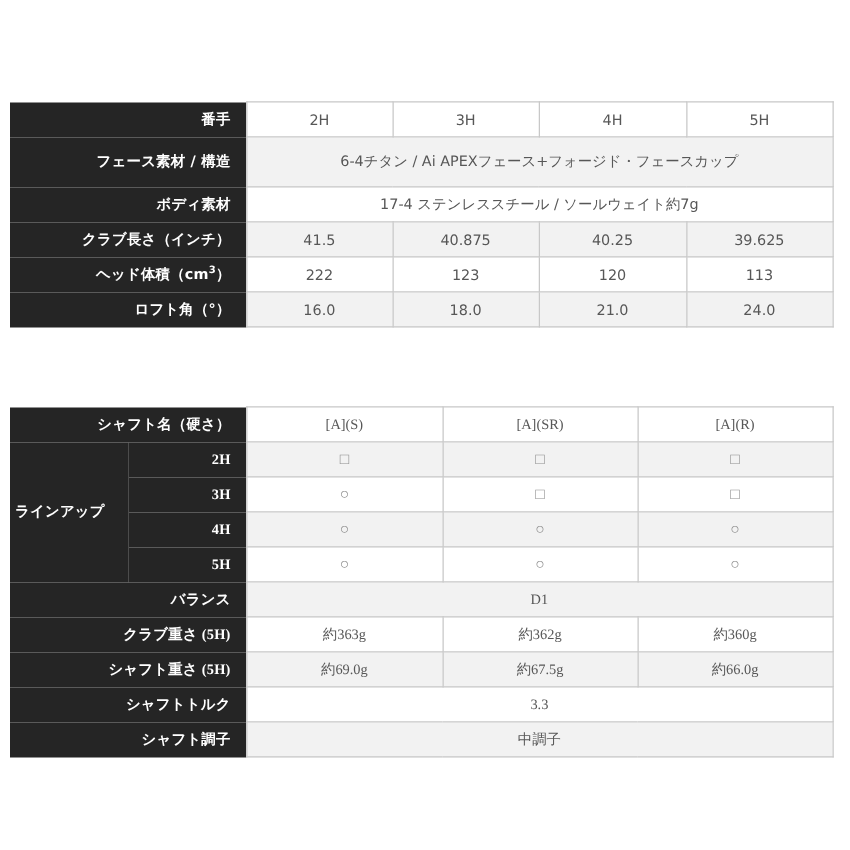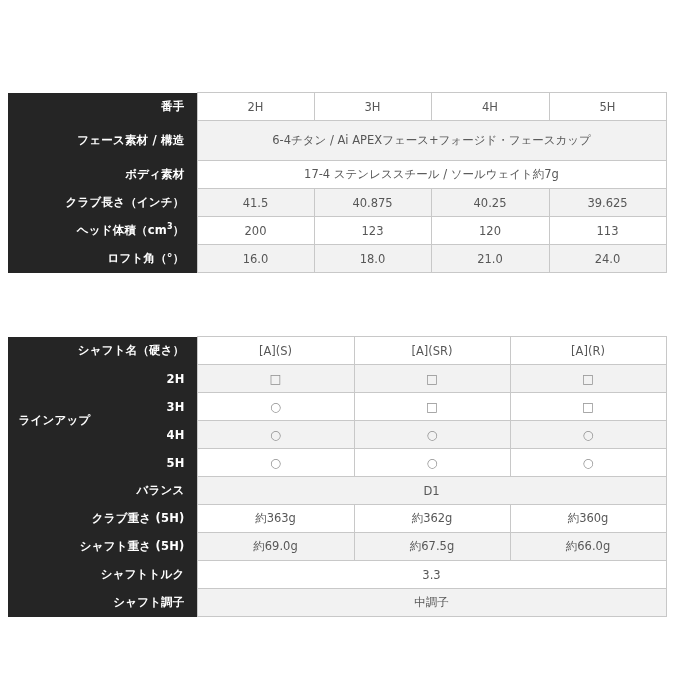--- a/index.html
+++ b/index.html
@@ -11,39 +11,39 @@
   }
   body { position: relative; }
 
   table.spec {
     position: absolute;
     border-collapse: collapse;
     table-layout: fixed;
     width: 658px;
     left: 8px;
   }
-  #club-table  { top: 92px; }
-  #shaft-table { top: 336px; }
+  #club-table  { top: 81px; }
+  #shaft-table { top: 325px; font-family: Liberation Serif, serif; }
 
   tr.h28 { height: 28px; }
   tr.h40 { height: 40px; padding-left: 36px; }
 
   th.lbl {
     background: #252525;
     color: #ffffff;
     font-weight: 700;
     font-size: 11.5px;
     text-align: right;
     padding: 0 12px 0 4px;
     border: 0;
     vertical-align: middle;
     letter-spacing: 0.2px;
   }
   th.lbl.group {
-    text-align: center;
+    text-align: left;
     padding-right: 6px;
   }
   td.val {
     border: 1px solid #c8c8c8;
     background: #ffffff;
     color: #575757;
     font-size: 11.5px;
     text-align: center;
     vertical-align: middle;
     padding: 2px 4px;
@@ -81,21 +81,21 @@
   </tr>
   <tr class="h28 alt">
     <th class="lbl">クラブ長さ（インチ）</th>
     <td class="val">41.5</td>
     <td class="val">40.875</td>
     <td class="val">40.25</td>
     <td class="val">39.625</td>
   </tr>
   <tr class="h28">
     <th class="lbl"><span>ヘッド体積（cm</span><sup class="cm3">3</sup><span>）</span></th>
-    <td class="val">200</td>
+    <td class="val">222</td>
     <td class="val">123</td>
     <td class="val">120</td>
     <td class="val">113</td>
   </tr>
   <tr class="h28 alt">
     <th class="lbl">ロフト角（°）</th>
     <td class="val">16.0</td>
     <td class="val">18.0</td>
     <td class="val">21.0</td>
     <td class="val">24.0</td>

